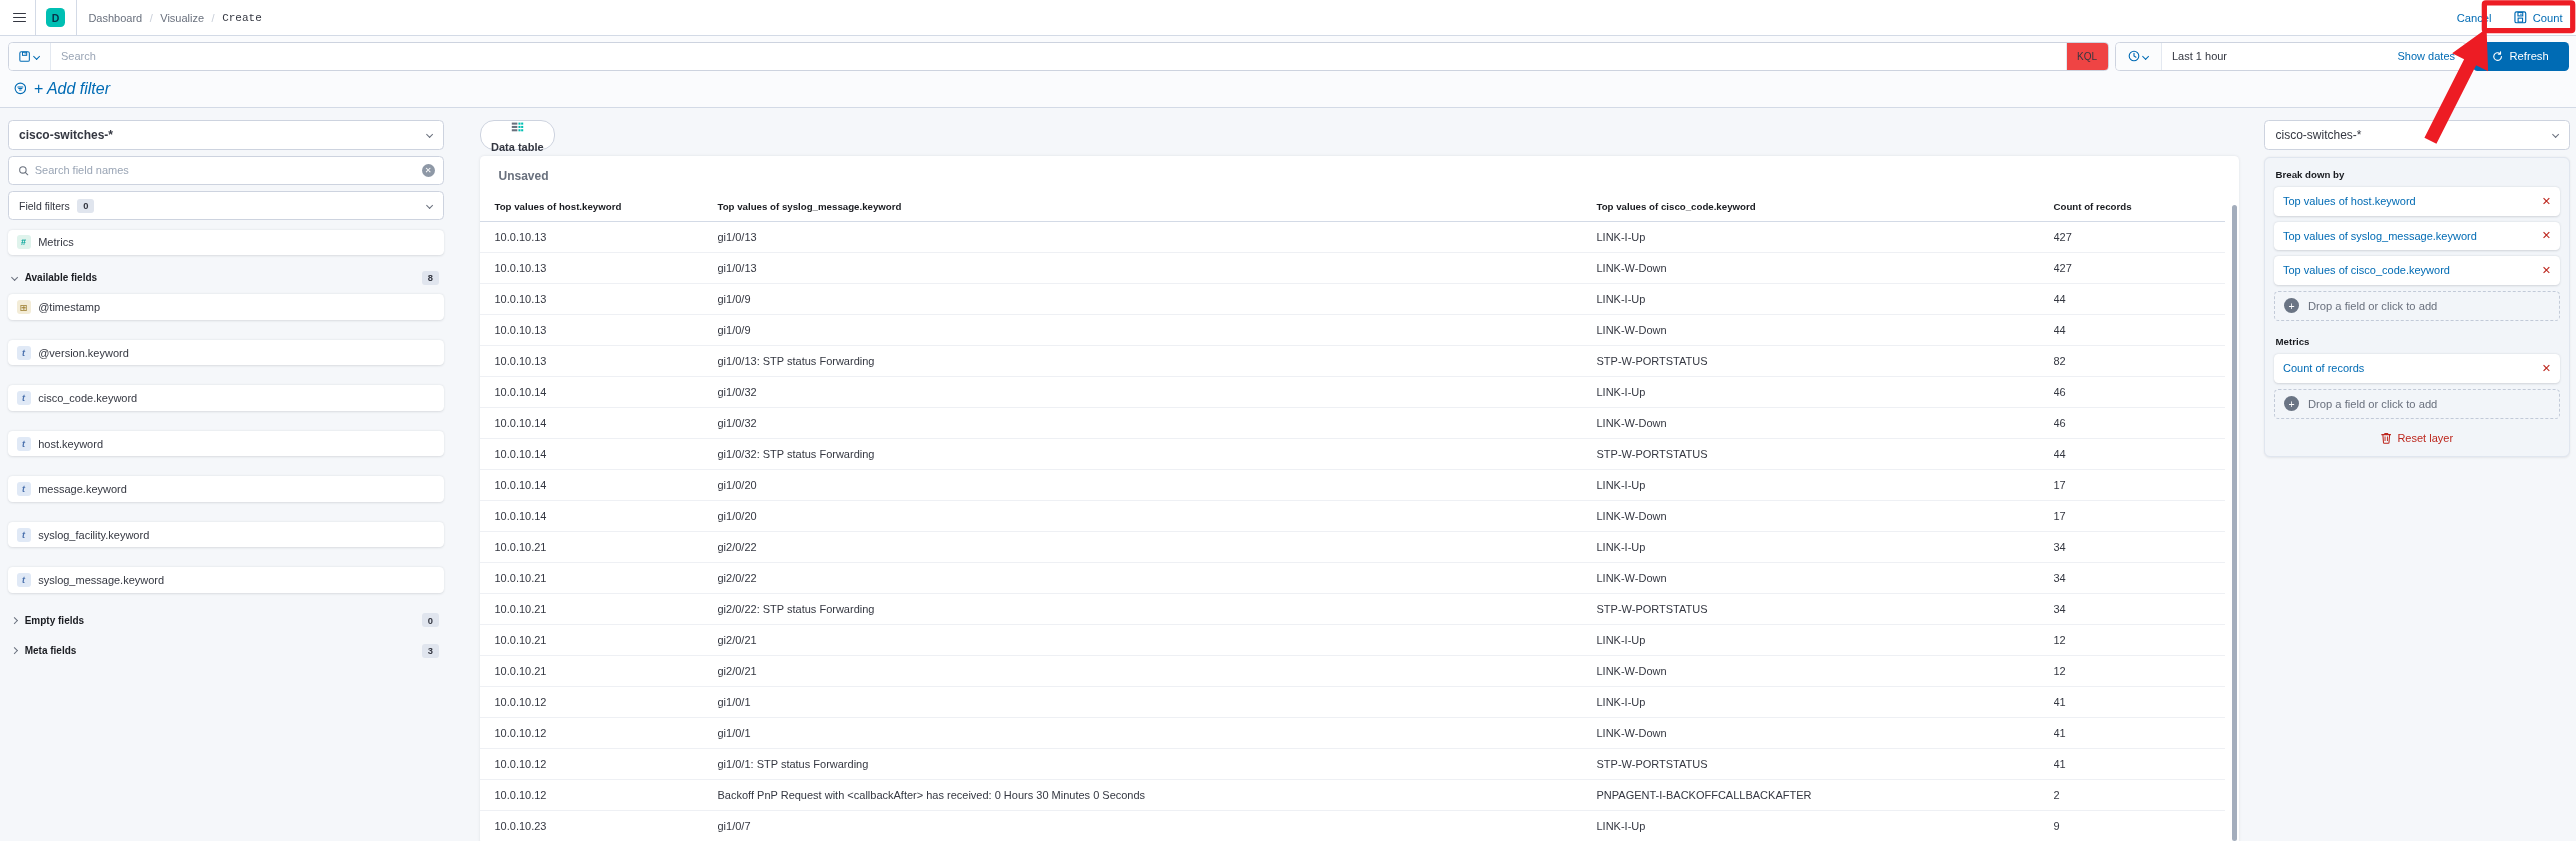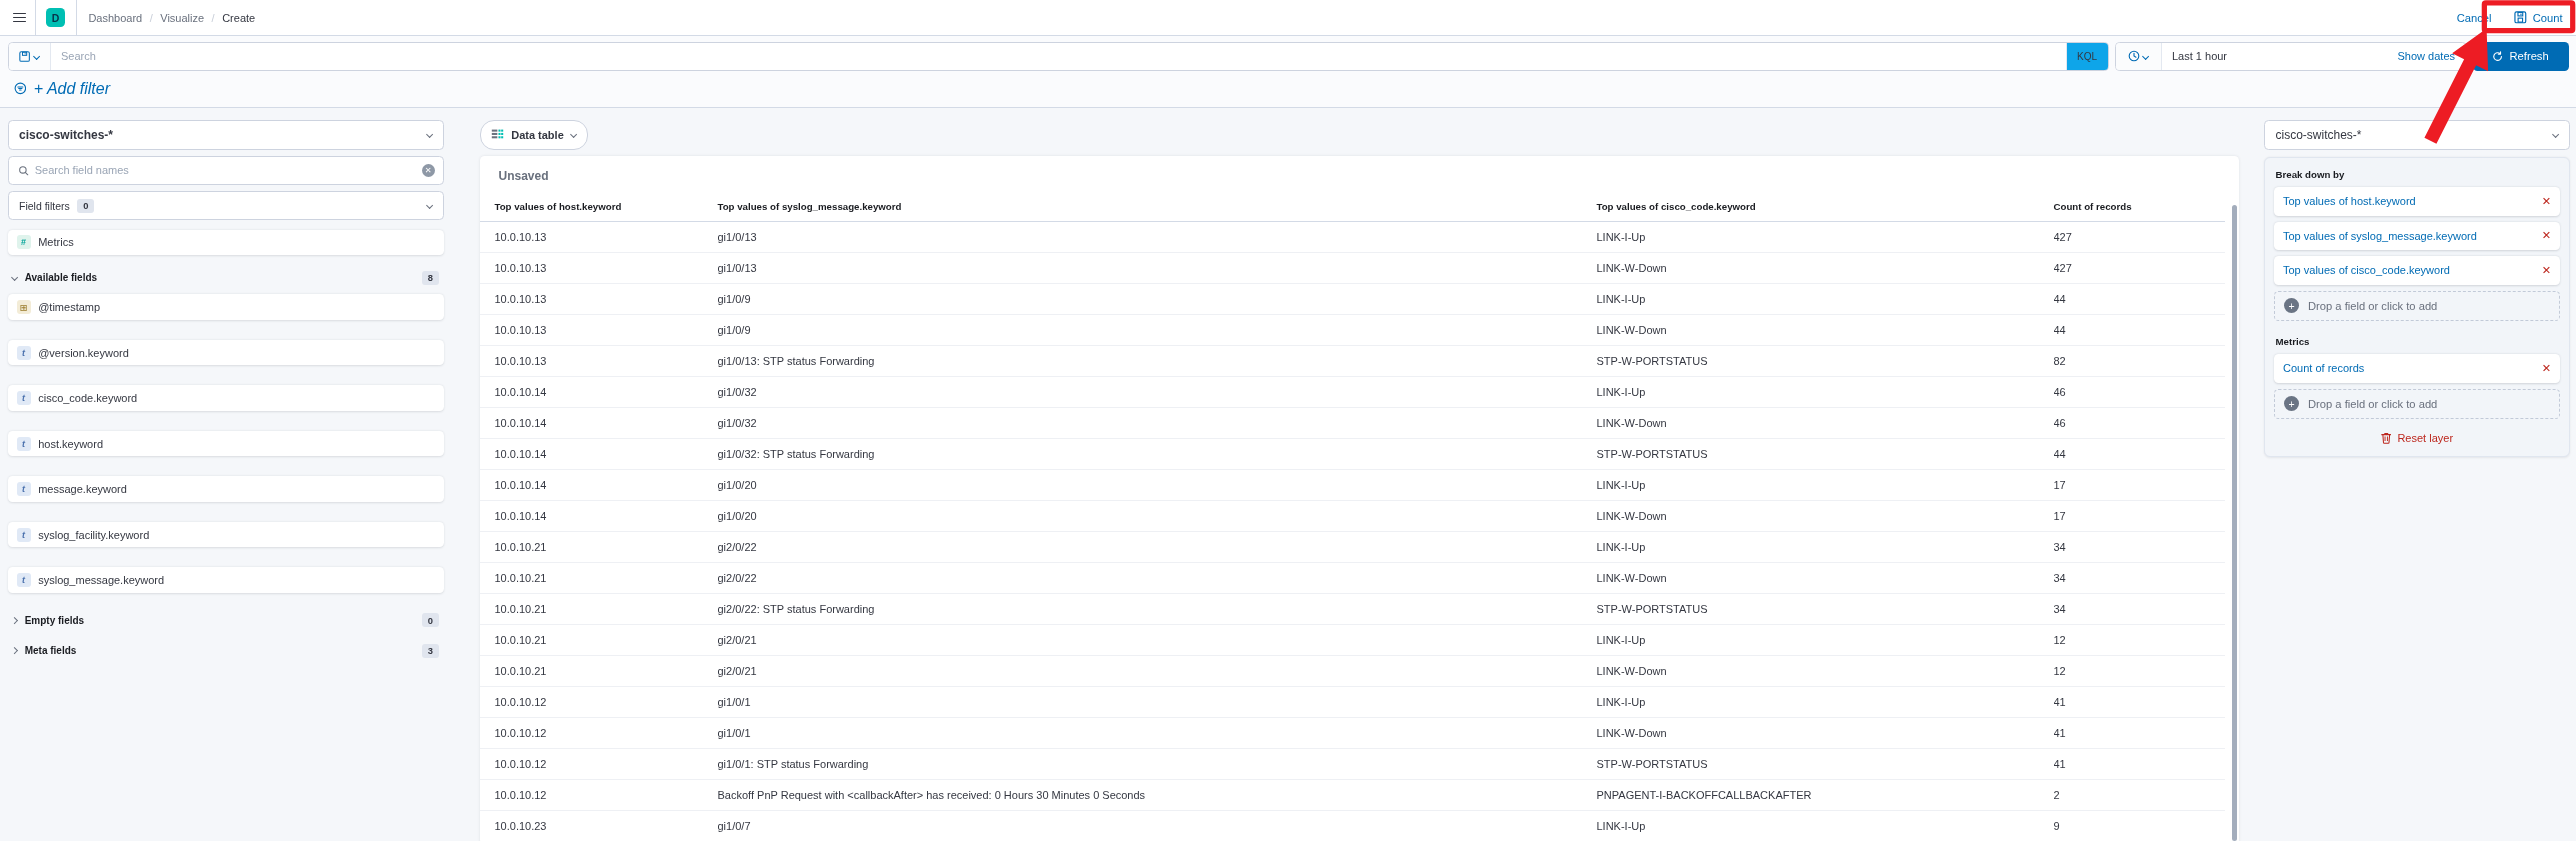--- a/index.html
+++ b/index.html
@@ -14,35 +14,35 @@
   .icon-btn { width:30px; height:36px; display:flex; align-items:center; justify-content:center; cursor:pointer; }
   .burger { width:13.5px; height:9.7px; display:flex; flex-direction:column; justify-content:space-between; }
   .burger span { height:1.5px; background:#343741; border-radius:0.7px; }
   .vdiv { width:0.7px; height:36px; background:#d3dae6; }
   .logo-wrap { padding:0 10.5px; display:flex; align-items:center; height:36px; }
   .space-logo { width:19.5px; height:19.5px; background:#00bfb3; color:#07334a; font-weight:bold;
     border-radius:4.5px; display:flex; align-items:center; justify-content:center; font-size:10.5px; cursor:pointer;}
   .crumbs { display:flex; align-items:center; gap:7.5px; padding-left:12px; font-size:11px; }
   .crumb { color:#69707d; cursor:pointer; }
   .crumb-sep { color:#c9cfd9; }
-  .crumb.current { color:#343741; cursor:default; }
+  .crumb.current { color:#343741; cursor:default;font-family:Liberation Mono, monospace; }
   .top-right { margin-left:auto; display:flex; align-items:center; gap:22.5px; }
   .link-btn { color:#006bb4; font-size:11.2px; cursor:pointer; display:flex; align-items:center; gap:6px; }
   
   .query-section { background:#fafbfd; border-bottom:0.7px solid #d3dae6; padding:6px 7.5px 7.5px; }
   .query-row { display:flex; align-items:stretch; gap:6px; height:28.5px; }
   .control-group { flex:1; display:flex; align-items:stretch; background:#fff;
     border:0.7px solid #cdd3df; border-radius:4.5px; overflow:hidden; }
   .prepend-btn { width:42px; display:flex; align-items:center; justify-content:center; gap:4.5px;
     background:#fbfcfd; border-right:0.7px solid #e3e8f0; cursor:pointer; }
   .search-input { flex:1; border:none; outline:none; padding:0 10.5px; font-size:11px; color:#343741;
     font-family:inherit; background:transparent; }
   .search-input::placeholder { color:#9aa5b5; }
   .kql-btn { width:42px; display:flex; align-items:center; justify-content:center;
-    background:#0ea5e9; border-left:0.7px solid #e3e8f0; color:#343741; font-size:10px; cursor:pointer; }
+    background:#ef4444; border-left:0.7px solid #e3e8f0; color:#343741; font-size:10px; cursor:pointer; }
   .time-control { width:352px; background:#fff; border:0.7px solid #cdd3df; border-radius:4.5px;
     display:flex; align-items:center; overflow:hidden; }
   .time-clock-btn { width:46px; align-self:stretch; display:flex; align-items:center; justify-content:center; gap:3.7px;
     background:#fbfcfd; border-right:0.7px solid #e3e8f0; cursor:pointer; }
   .time-text { padding:0 10.5px; font-size:11px; color:#343741; cursor:pointer; }
   .show-dates { margin-left:auto; padding:0 10.5px; color:#006bb4; font-size:11px; cursor:pointer; white-space:nowrap; }
   .refresh-btn { width:96px; background:#006bb4; color:#fff; border:none; border-radius:4.5px;
     font-size:11.2px; display:flex; align-items:center; justify-content:center; gap:6px; cursor:pointer; font-family:inherit;}
   .filter-row { display:flex; align-items:center; gap:7.5px; padding:9px 3px 1.5px 6px; }
   .add-filter { color:#006bb4; font-size:16px; cursor:pointer;font-style:italic; }
@@ -81,21 +81,21 @@
   .field-token[data-type="date"]::after { content:"⊞"; font-weight:normal; font-size:9.7px; }
   .sect-row { display:flex; align-items:center; gap:7.5px; padding:3px 4.5px; cursor:pointer; }
   .sect-row .stitle { font-weight:bold; font-size:10px; color:#1a1c21; }
   .sect-row .badge { margin-left:auto; }
   .fields-list { display:flex; flex-direction:column; gap:20px;text-align:right; }
   .collapsed-rows { margin-top:10.5px; display:flex; flex-direction:column; gap:10.5px; }
   
   .workspace { flex:1; display:flex; flex-direction:column; min-width:0; margin-right:25px; }
   .chip-row { margin-bottom:6px; }
   .chart-chip { display:inline-flex; align-items:center; gap:7.5px; background:#fff; border:0.7px solid #cdd3df;
-    border-radius:14px; height:30px; padding:0 10.5px; font-weight:bold; font-size:11px; cursor:pointer; }
+    border-radius:14px; height:30px; padding:0 10.5px; font-weight:bold; font-size:11px; cursor:pointer;flex-direction:column; }
   .viz-panel { flex:1; background:#fff; border-radius:4.5px; box-shadow:0 0.7px 3px rgba(21,30,40,.1);
     position:relative; overflow:hidden; padding:13.5px 0 0 0; }
   .viz-title { color:#69707d; font-size:12px; font-weight:bold; padding:0 0 10.5px 19px; }
   table.data-table { border-collapse:collapse; table-layout:fixed; width:1745px; }
   table.data-table th { text-align:left; font-size:9.7px; font-weight:600; color:#1a1c21;
     padding:7.5px 6px 9px 0; border-bottom:0.7px solid #d3dae6; cursor:pointer; }
   table.data-table td { font-size:11px; color:#343741; padding:0 6px 0 0; height:31px;
     border-bottom:0.7px solid #eef0f4; white-space:nowrap; overflow:hidden; }
   table.data-table th:nth-child(1), table.data-table td:nth-child(1) { width:238px; padding-left:15px; }
   table.data-table th:nth-child(2), table.data-table td:nth-child(2) { width:879px; }

